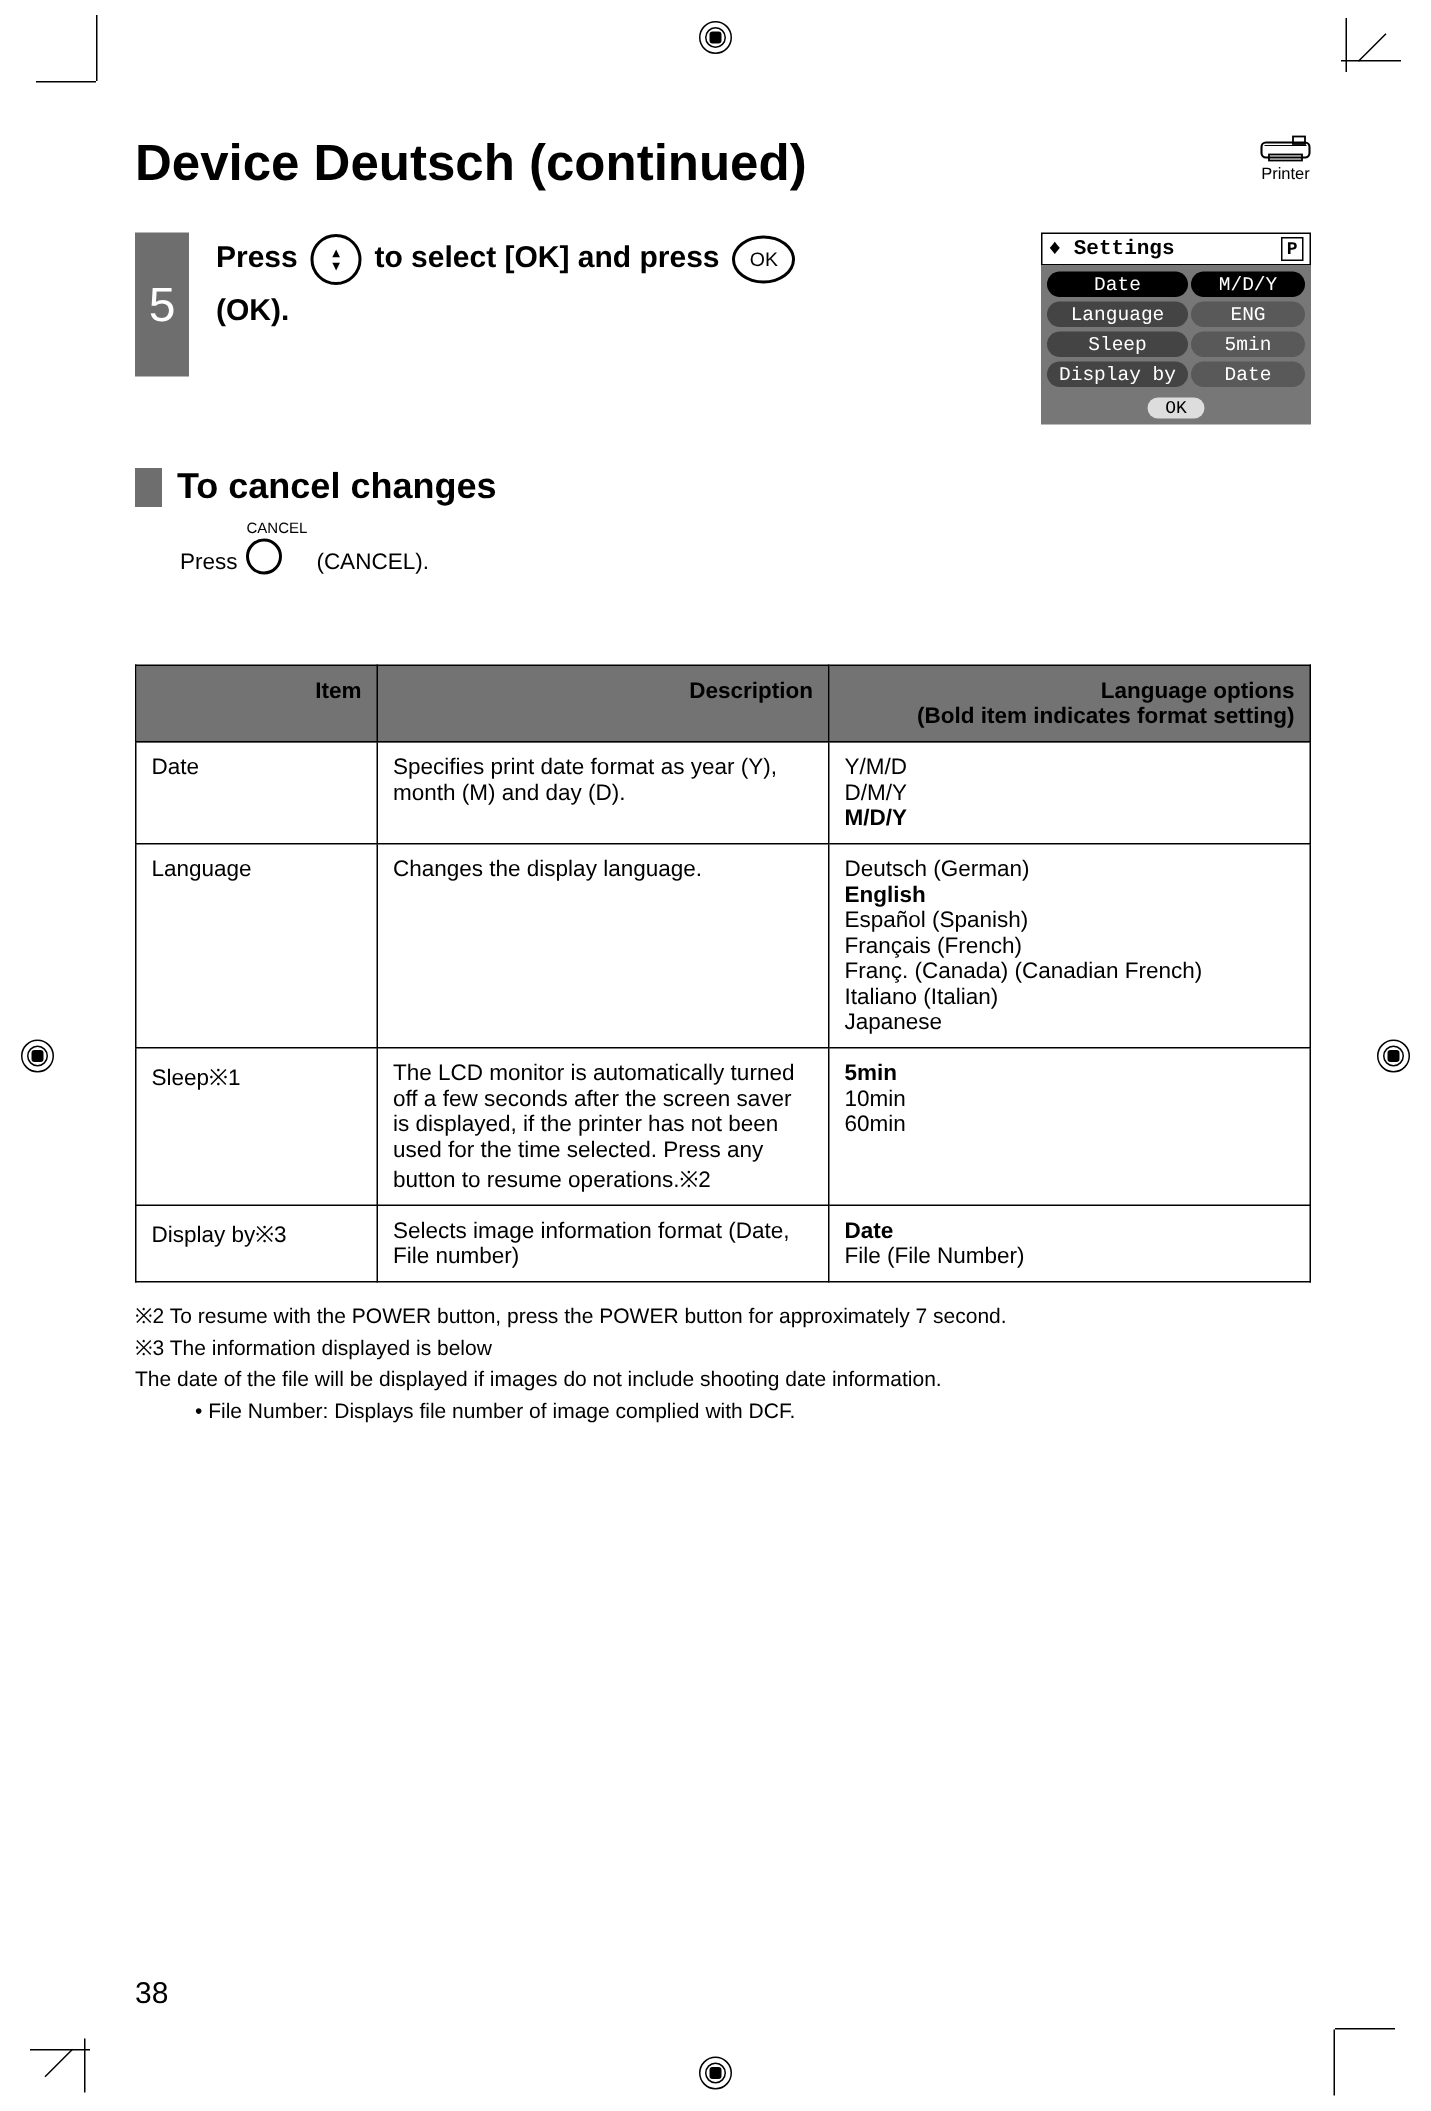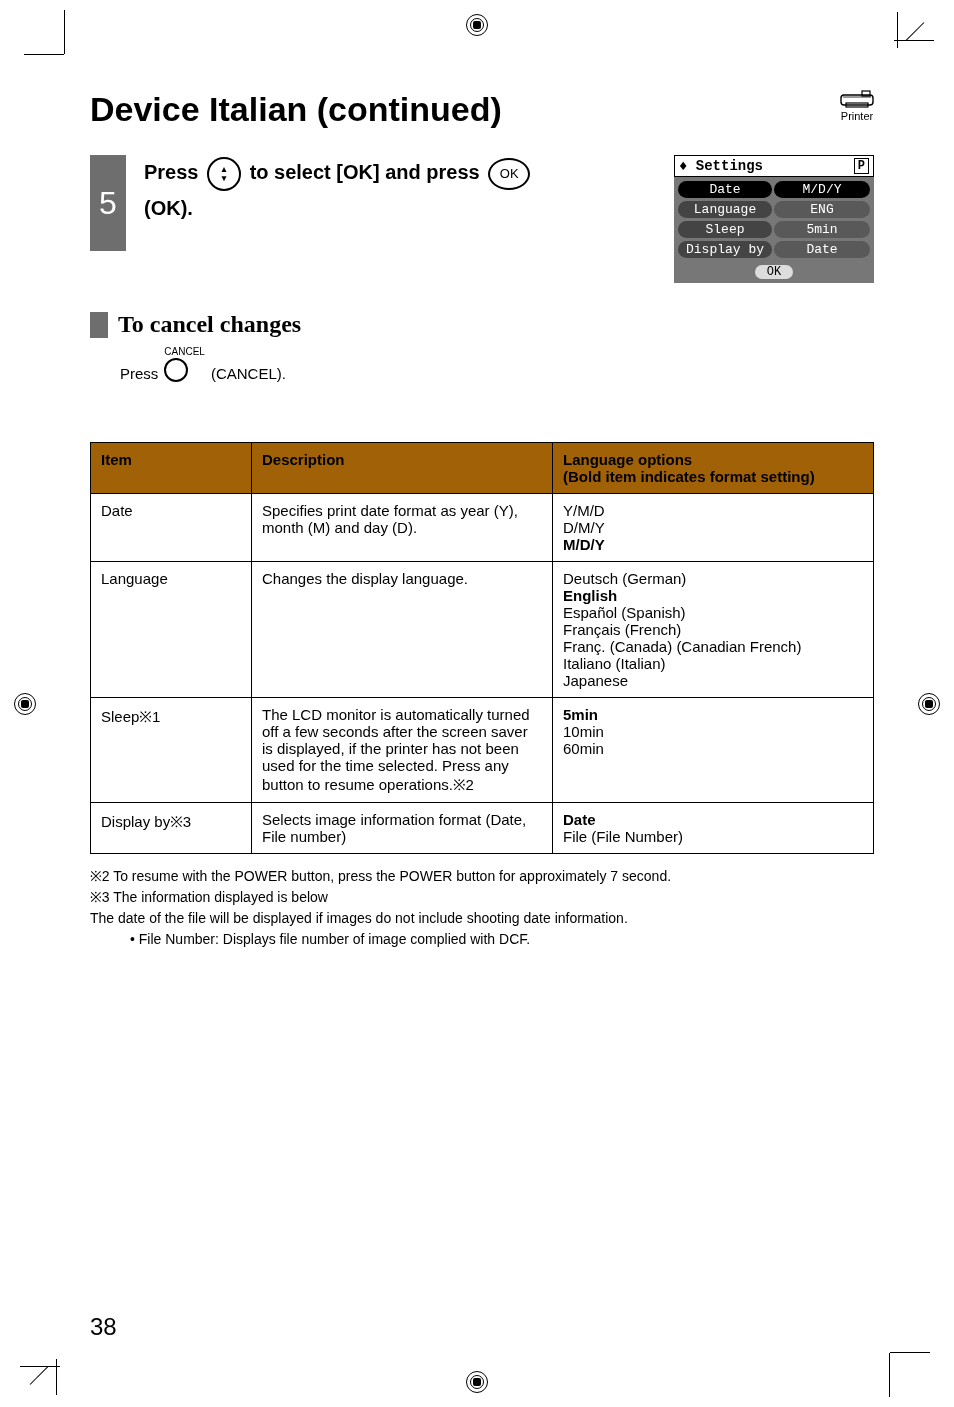--- a/index.html
+++ b/index.html
@@ -92,21 +92,21 @@
   }
   .circle-btn {
     display:inline-flex; align-items:center; justify-content:center;
     border: 2px solid #000; border-radius: 50%;
     vertical-align: middle;
   }
   .circle-btn.small { width: 30px; height: 30px; font-size: 9px; line-height:1; flex-direction:column; }
   .circle-btn.ok { width: 38px; height: 28px; border-radius: 50%/50%;}
   
   .lcd {
-    width: 200px;
+    width: 180px;
     font-size: 14px;
   }
   .lcd-head {
     background: #fff;
     border: 1px solid #000;
     display: flex;
     justify-content: space-between;
     padding: 2px 4px;
     font-weight: bold;
     font-family: "Courier New", monospace;
@@ -145,21 +145,21 @@
     display: inline-block; background: #ddd; color: #000;
     border-radius: 8px; padding: 0 12px; font-family: "Courier New", monospace;
     font-size: 12px;
   }
 
   .sub-heading {
     margin-top: 28px;
     display: flex; align-items: center; gap: 10px;
   }
   .sub-heading .bar { width: 18px; height: 26px; background: #6e6e6e; }
-  .sub-heading h2 { font-size: 24px; margin: 0; font-weight: bold; font-family: Liberation Serif, serif;}
+  .sub-heading h2 { font-size: 24px; margin: 0; font-weight: bold;}
   .cancel-line {
     margin: 8px 0 0 30px;
     font-size: 15px;
     display: flex; align-items: flex-end; gap: 6px;
   }
   .cancel-icon { display:inline-flex; flex-direction:column; font-size:10px; line-height:1.2;}
   .cancel-icon .ring {
     width: 20px; height: 20px; border: 2px solid #000; border-radius: 50%;
   }
 
@@ -170,37 +170,37 @@
     font-size: 15px;
   }
   table.settings th, table.settings td {
     border: 1px solid #000;
     padding: 8px 10px;
     vertical-align: top;
     text-align: left;
   }
   table.settings th {
     font-weight: bold;
-    text-align: left;
-    background: #a16207;
+    text-align: right;
+    background: #737373;
   }
   table.settings td .bold { font-weight: bold; }
 
   .notes {
     margin-top: 12px;
     font-size: 14px;
     line-height: 1.5;
   }
   .notes .sub { margin-left: 40px; text-indent: -18px; padding-left: 18px;}
   .notes .subsub { }
 
   .page-num {
     position: absolute;
     bottom: 6px; left: 0;
-    font-size: 24px;
+    font-size: 20px;
   }
 </style>
 </head>
 <body>
 
 <div class="reg-top">
     <div class="reg-inner"></div>
   </div>
 <div class="reg-left">
     <div class="reg-inner"></div>
@@ -228,21 +228,21 @@
       <svg width="34" height="18" viewBox="0 0 34 18">
         <rect x="1" y="5" width="32" height="10" rx="3" fill="none" stroke="#000" stroke-width="1.4"></rect>
         <rect x="22" y="1" width="8" height="5" fill="none" stroke="#000" stroke-width="1.2"></rect>
         <rect x="6" y="13" width="22" height="4" fill="none" stroke="#000" stroke-width="1.2"></rect>
         <line x1="3" y1="7" x2="31" y2="7" stroke="#000" stroke-width="0.8"></line>
       </svg>
     </span>
     <span>Printer</span>
   </div>
 
-  <h1 class="title">Device Italian (continued)</h1>
+  <h1 class="title">Device Deutsch (continued)</h1>
 
   <div class="step-wrap">
     <div class="step-num">5</div>
     <div class="step-text">
       <span>Press </span>
       <span class="inline-icon circle-btn small">
         <span>▴</span>
         <span>▾</span>
       </span>
       <span> to select [OK] and press </span>

